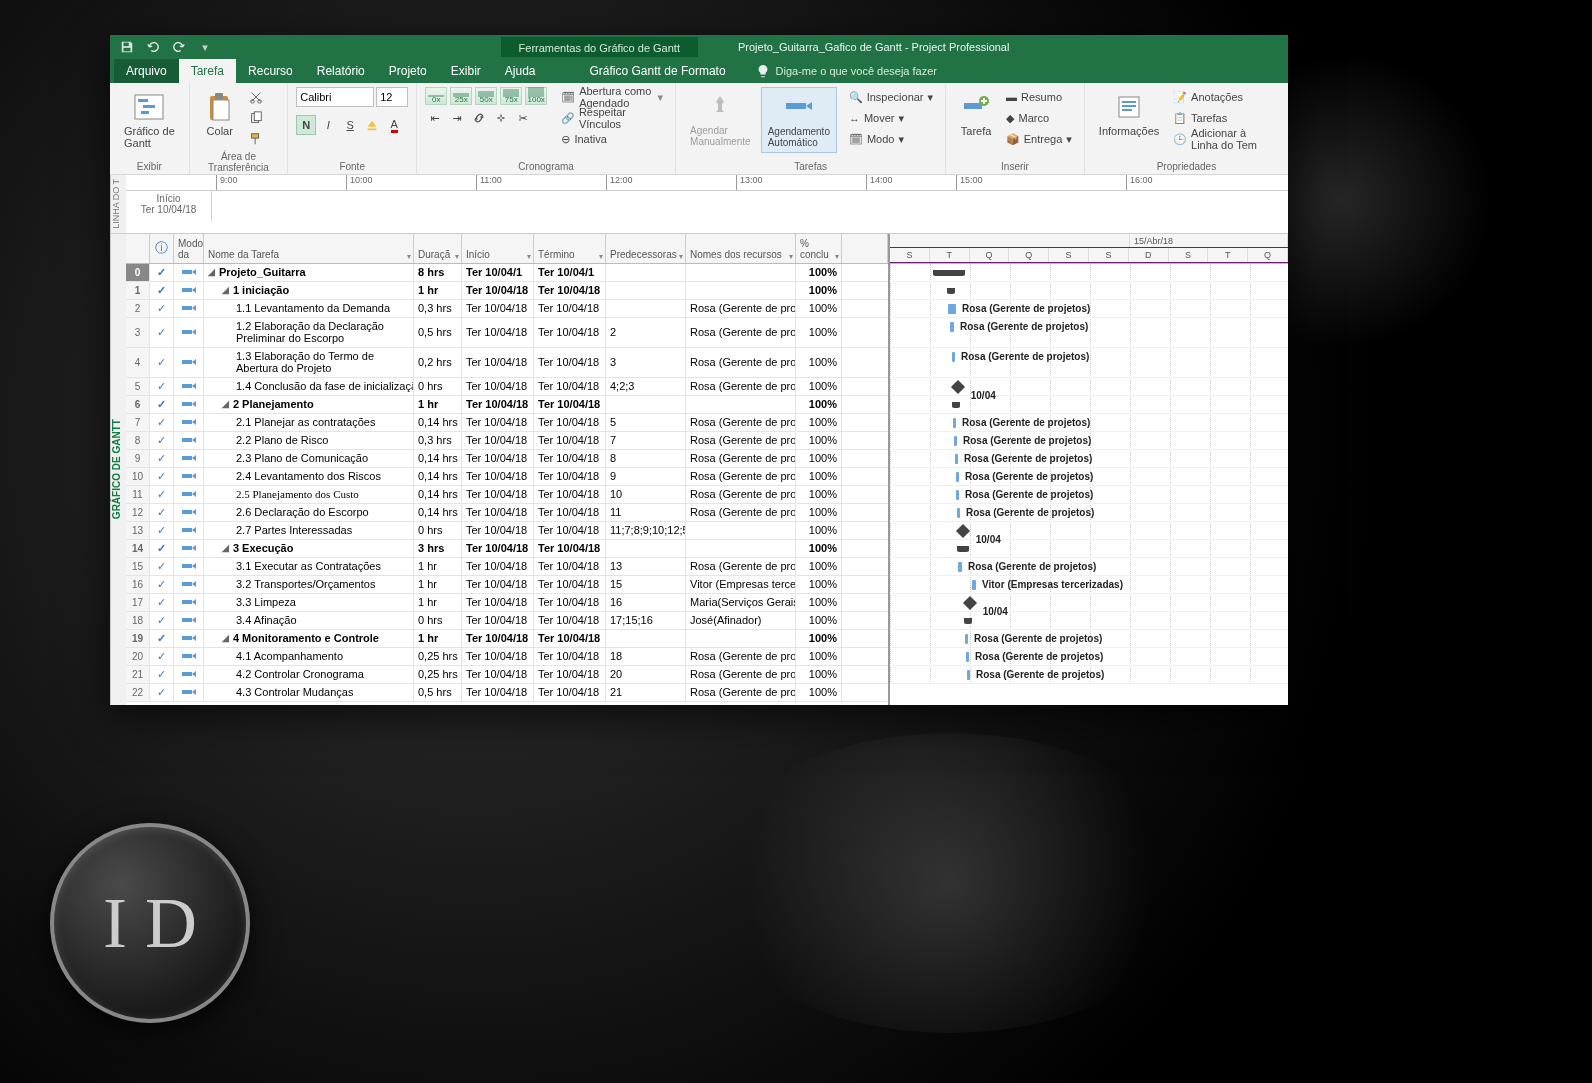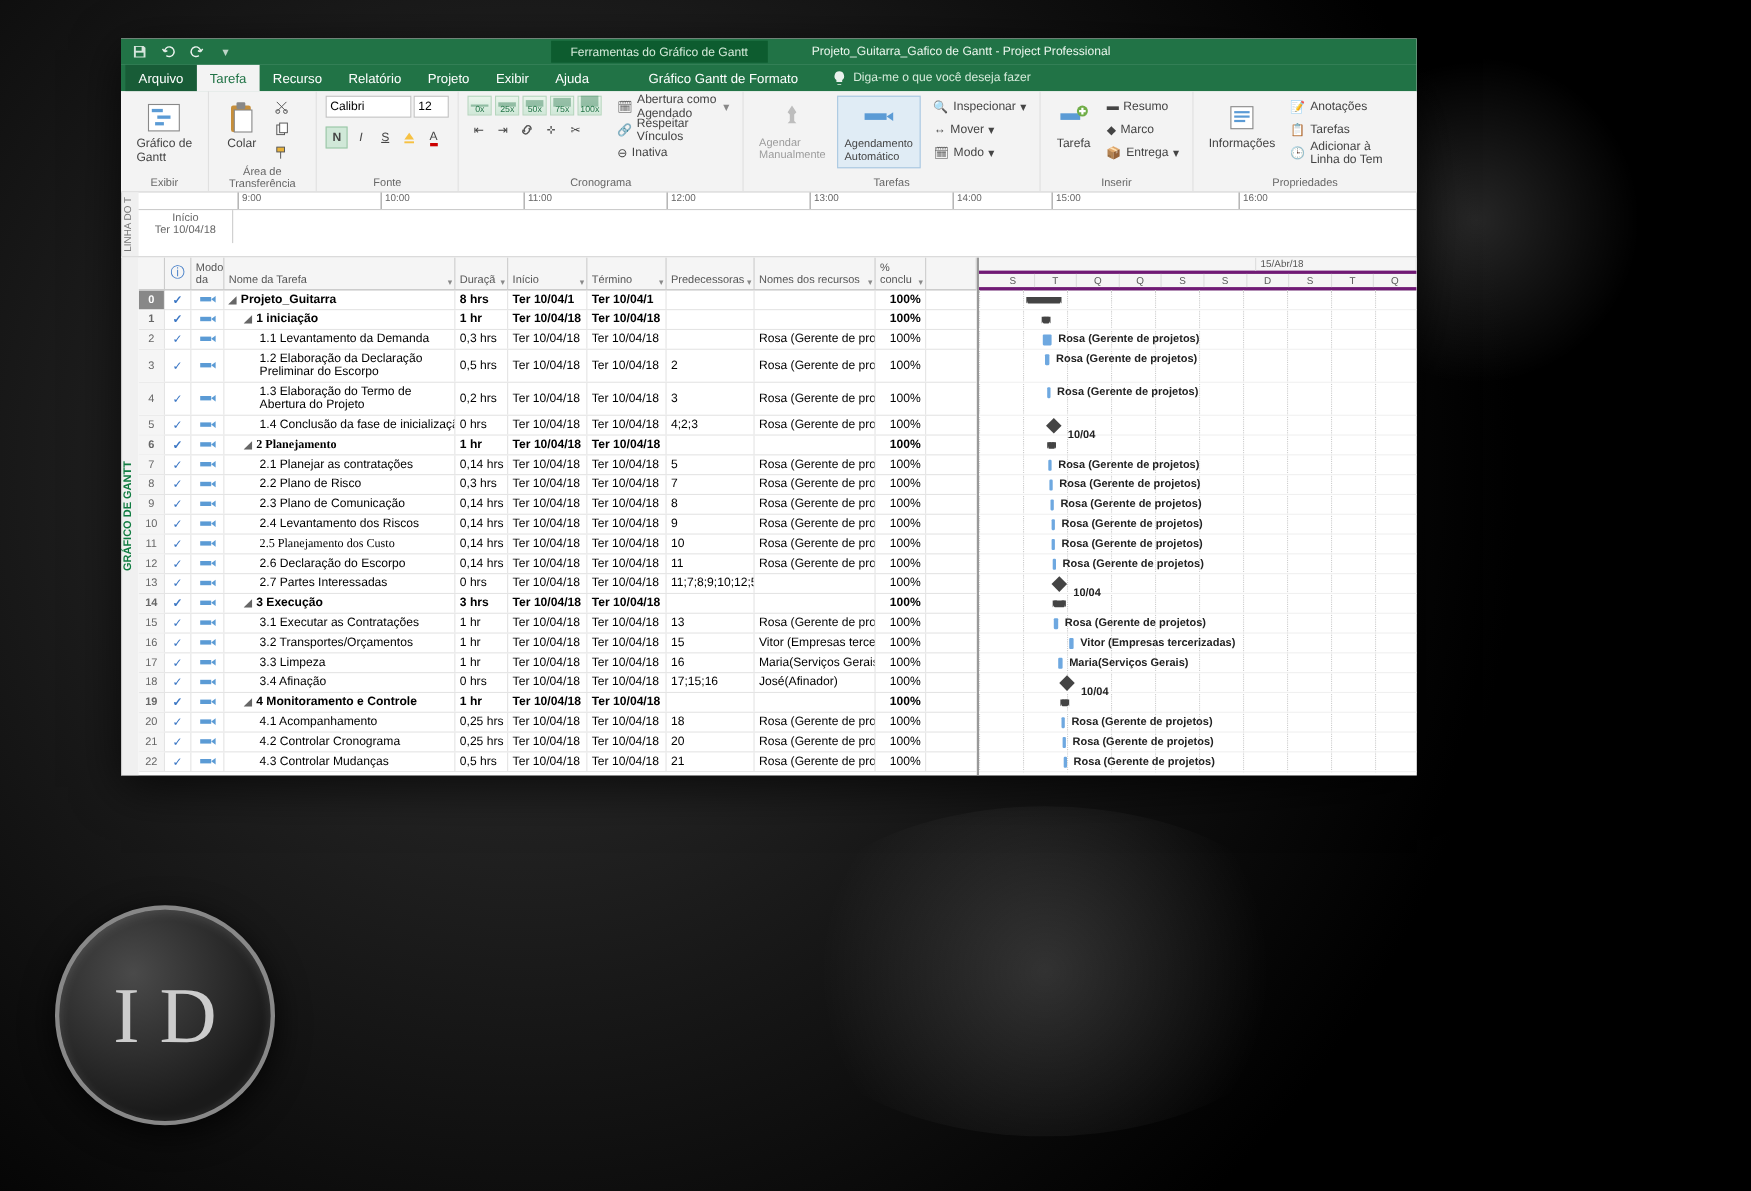--- a/index.html
+++ b/index.html
@@ -94,21 +94,21 @@
   .grow.summary { font-weight:700; }
   .gc { border-right:1px solid #e4e4e4; padding:1px 4px; display:flex; align-items:center; overflow:hidden; white-space:nowrap; }
   .gc.rownum { background:#f5f5f5; color:#666; justify-content:center; font-size:10px; }
   .gc.rownum.sel { background:#888; color:#fff; }
   .gc.info { justify-content:center; color:#3a76c4; }
   .gc.mode { justify-content:center; color:#5a8fd6; }
   .gc.name { }
   .indent-toggle { color:#666; margin-right:4px; font-size:9px; }
   .gantt-wrap { flex:1; display:flex; flex-direction:column; overflow:hidden; }
   .gantt-header { height:30px; border-bottom:1px solid #bbb; background:#f5f5f5; display:flex; flex-direction:column; font-size:9px; color:#555; }
-  .gantt-hrow { flex:1; display:flex; border-bottom:3px solid #701a75;padding-left:12px; }
+  .gantt-hrow { flex:1; display:flex; border-bottom:1px solid #701a75; }
   .gantt-hcell { border-right:1px solid #ddd; padding:1px 4px; display:flex; align-items:center; justify-content:center; }
   .gantt-rows { position:relative; }
   .gantt-row { height:18px; border-bottom:1px solid #f0f0f0; position:relative; }
   .gantt-row.tall { height:30px; }
   .gantt-gridline { position:absolute; top:0; bottom:0; border-left:1px dotted #ccc; }
   .gantt-bar { position:absolute; height:10px; top:4px; background:#6ea8e0; border-radius:1px; display:flex; align-items:center; }
   .gantt-bar.summary { background:#444; height:6px; top:6px; }
   .gantt-bar.summary::before, .gantt-bar.summary::after { content:""; position:absolute; top:0; width:0; height:0; border-top:6px solid #444; }
   .gantt-bar.summary::before { left:-1px; border-right:4px solid transparent; }
   .gantt-bar.summary::after { right:-1px; border-left:4px solid transparent; }
@@ -586,21 +586,21 @@
             <div class="gc rownum" style="width: 24px;">6</div>
             <div class="gc info" style="width: 24px;">✓</div>
             <div class="gc mode" style="width: 30px;">
               <svg width="16" height="12" viewBox="0 0 16 12">
                 <rect x="1" y="4" width="10" height="4" fill="#5b9bd5"></rect>
                 <path d="M11 6l4-3v6z" fill="#5b9bd5"></path>
               </svg>
             </div>
             <div class="gc name" style="width: 210px; padding-left: 18px;">
               <span class="indent-toggle">◢</span>
-              <span style="white-space: nowrap; font-family: Liberation Serif, serif;">2 Planejamento</span>
+              <span style="white-space: nowrap;">2 Planejamento</span>
             </div>
             <div class="gc " style="width: 48px;">1 hr</div>
             <div class="gc " style="width: 72px;">Ter 10/04/18</div>
             <div class="gc " style="width: 72px;">Ter 10/04/18</div>
             <div class="gc " style="width: 80px;"></div>
             <div class="gc " style="width: 110px;"></div>
             <div class="gc " style="width: 46px; justify-content: flex-end;">100%</div>
           </div>
           <div class="grow">
             <div class="gc rownum" style="width: 24px;">7</div>
@@ -1012,25 +1012,20 @@
             <div class="gantt-bar" style="left: 68px; width: 4px;">
               <span class="gantt-label">Rosa (Gerente de projetos)</span>
             </div>
           </div>
           <div class="gantt-row">
             <div class="gantt-bar" style="left: 82px; width: 4px;">
               <span class="gantt-label">Vitor (Empresas tercerizadas)</span>
             </div>
           </div>
           <div class="gantt-row">
-            <div class="gantt-bar" style="left: 72px; width: 4px;">
-              <span class="gantt-label">Maria(Serviços Gerais)</span>
-            </div>
-          </div>
-          <div class="gantt-row">
             <div class="gantt-milestone" style="left: 75px;">
               <span class="gantt-label">10/04</span>
             </div>
           </div>
           <div class="gantt-row">
             <div class="gantt-bar summary" style="left: 75px; width: 6px;"></div>
           </div>
           <div class="gantt-row">
             <div class="gantt-bar" style="left: 75px; width: 3px;">
               <span class="gantt-label">Rosa (Gerente de projetos)</span>

